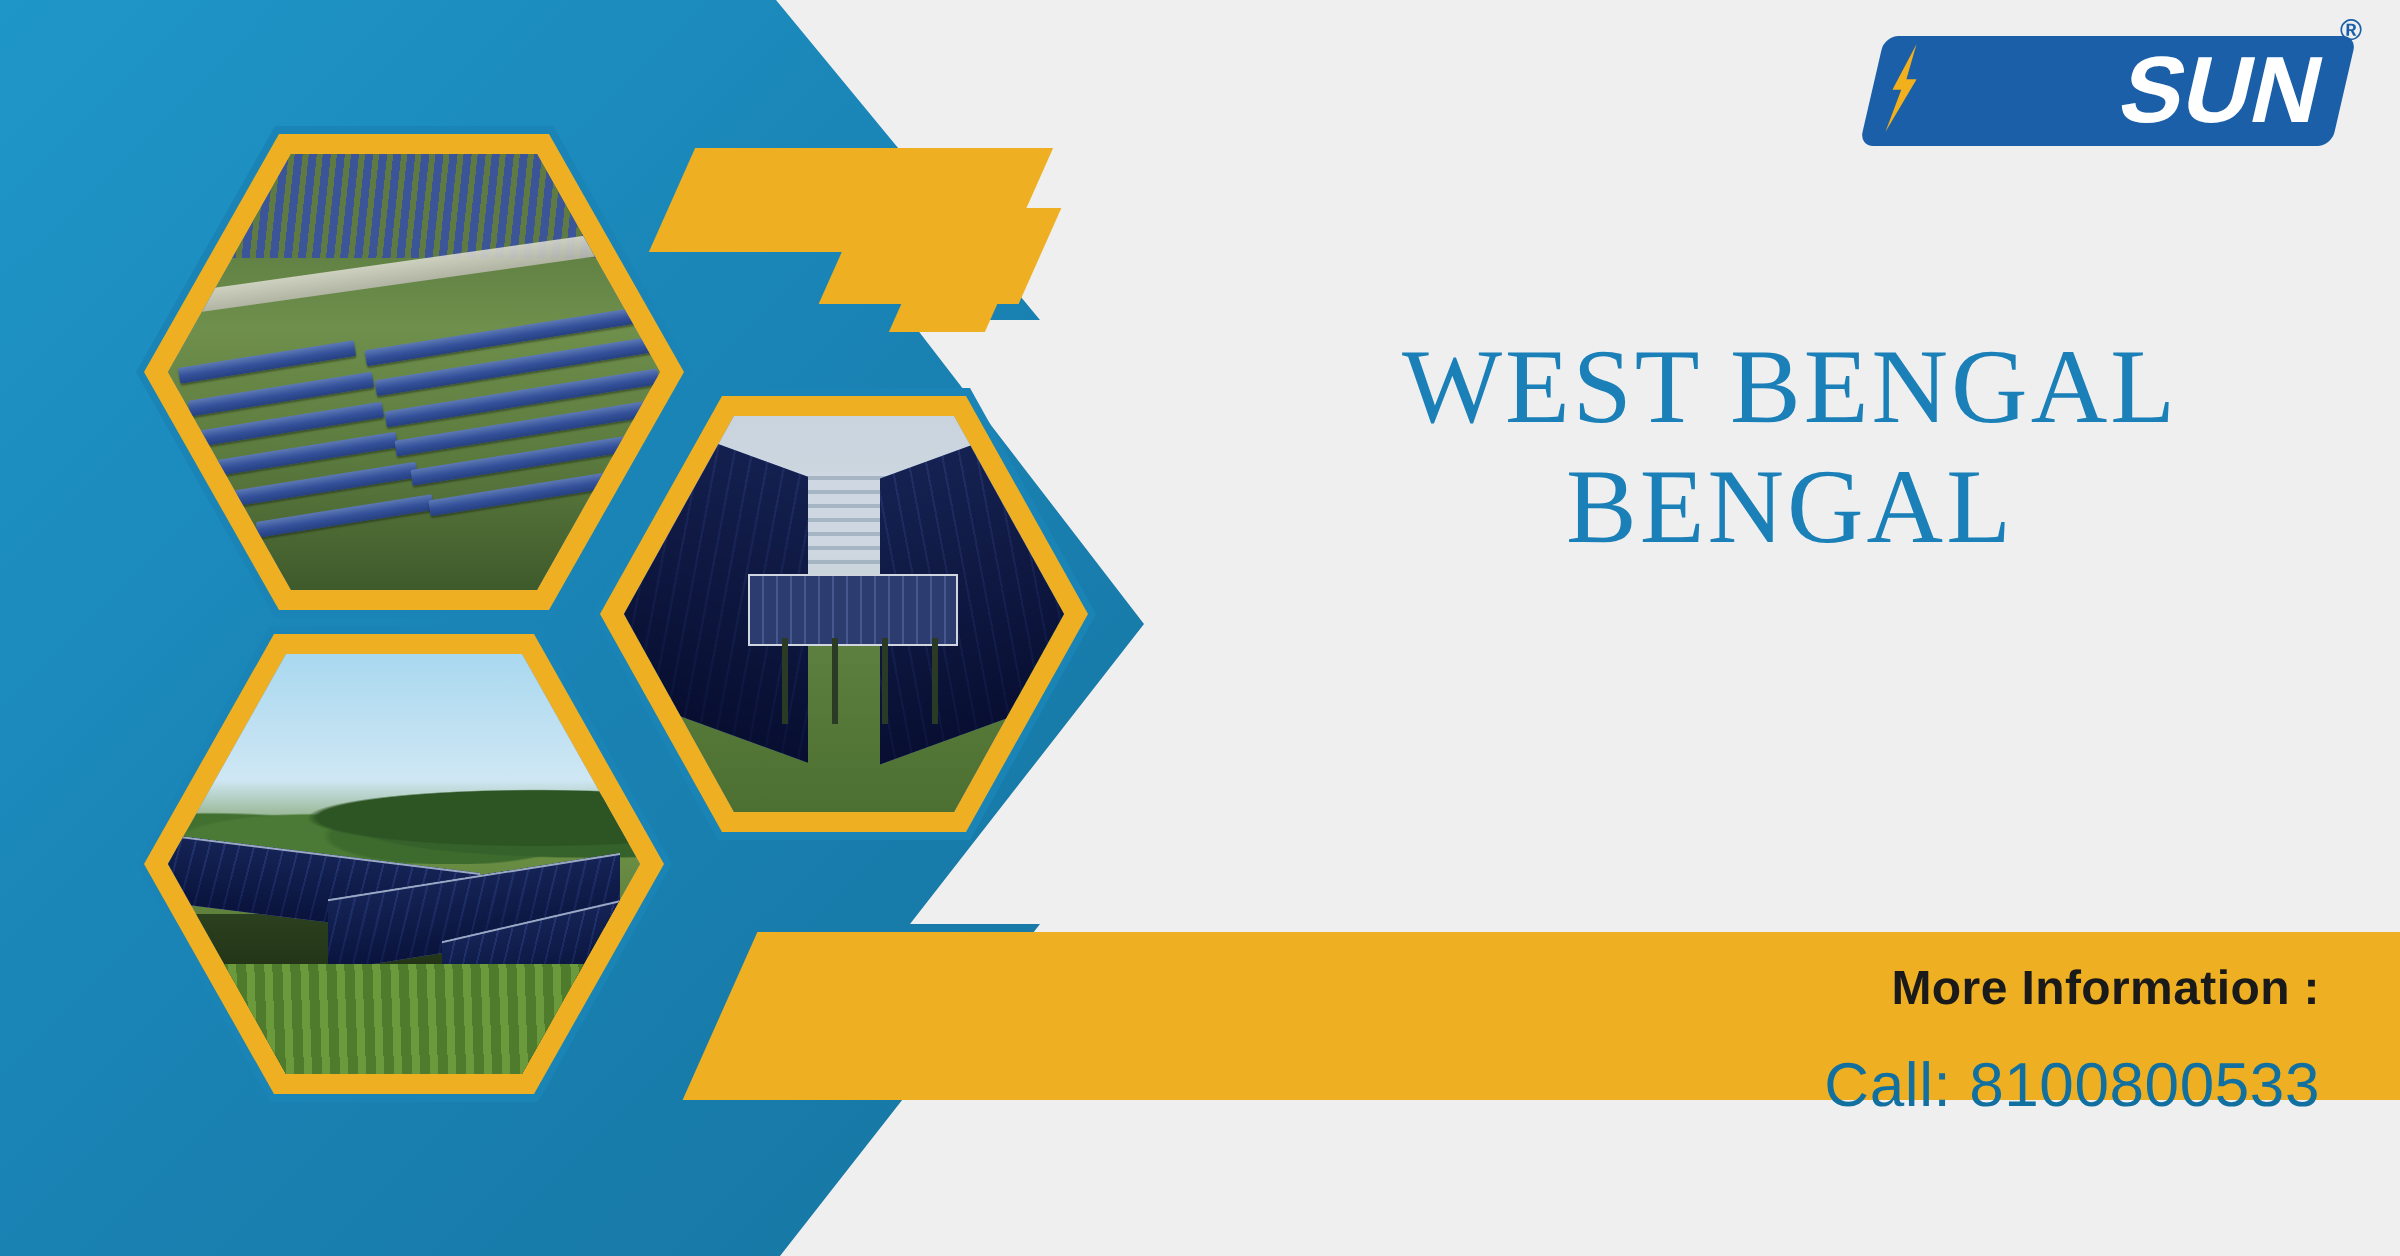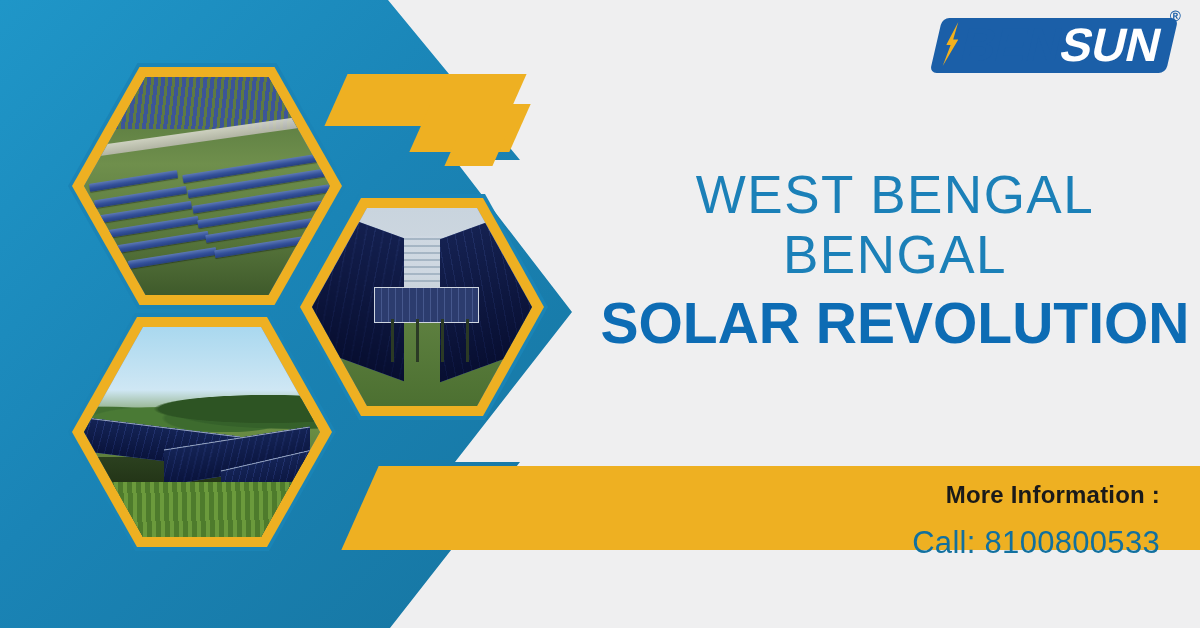--- a/index.html
+++ b/index.html
@@ -212,21 +212,21 @@
     left:600px; top:165px;
     width:590px;
     text-align:center;
   }
   .hl-1, .hl-2 {
     color:#1b80b8;
     font-size:53px;
     font-weight:normal;
     letter-spacing:1.5px;
     line-height:1.13;
-    font-family:Liberation Sans, sans-serif;
+    font-family:Liberation Serif, serif;
   }
   .hl-3 {
     color:#0d6cb4;
     font-size:57px;
     font-weight:bold;
     letter-spacing:0px;
     line-height:1.2;
     margin-top:4px;
     font-family:"Liberation Sans", sans-serif;
   }
@@ -323,21 +323,20 @@
     <div class="logo-box">
       <span class="logo-bolt"></span>
       <span class="logo-ben">BEN</span><span class="logo-sun">SUN</span>
       <span class="logo-reg">®</span>
     </div>
   </div>
 
   <div class="headline">
     <div class="hl-1">WEST BENGAL</div>
     <div class="hl-2">BENGAL</div>
-    <div class="hl-3">SOLAR REVOLUTION</div>
   </div>
 
   <div class="contact">
     <div class="contact-label">More Information :</div>
     <div class="contact-number">Call: 8100800533</div>
   </div>
 
 </div>
 
 </body></html>

